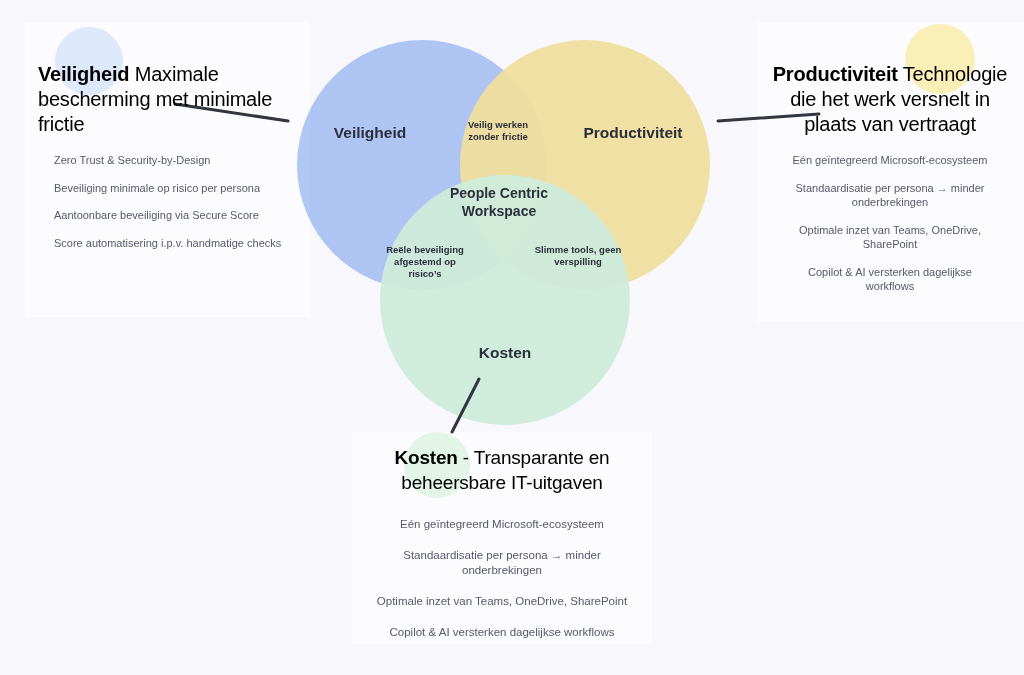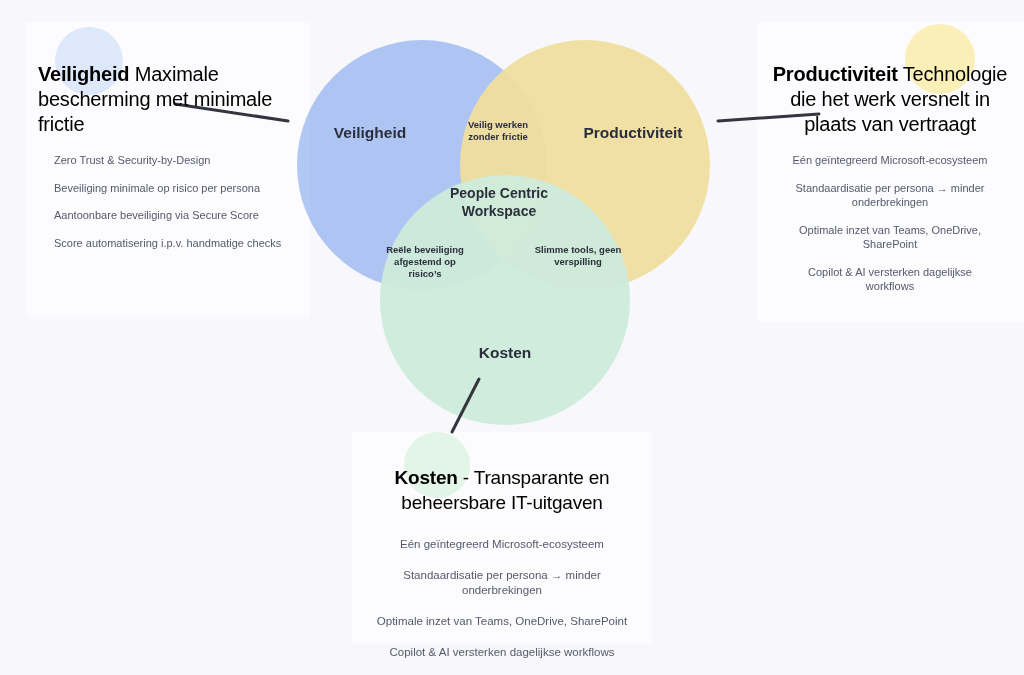--- a/index.html
+++ b/index.html
@@ -33,21 +33,21 @@
   .panel{position:absolute;}
   #panel-left {left:38px;  top:62px;  width:260px; text-align:left;}
   #panel-right{left:770px; top:62px;  width:240px; text-align:center;}
   #panel-bottom{left:352px; top:445px; width:300px; text-align:center;}
 
   .head{
     font-size:20px;line-height:25px;font-weight:400;color:#000000;
     margin:0 0 14px 0;letter-spacing:-.2px;
   }
   .head b{font-weight:700;}
-  #panel-bottom .head{font-size:19px;line-height:25px;margin-bottom:22px;margin-top:20px;}
+  #panel-bottom .head{font-size:19px;line-height:25px;margin-bottom:22px;}
 
   .bullets{margin:16px;padding:0;list-style:none;}
   .bullets li{
     font-size:11px;line-height:14.5px;color:#55596a;
     margin-bottom:13px;
   }
   #panel-bottom .bullets li{font-size:11.5px;line-height:15px;margin-bottom:16px;}
 
   
   .connectors{position:absolute;inset:0;pointer-events:none;}

